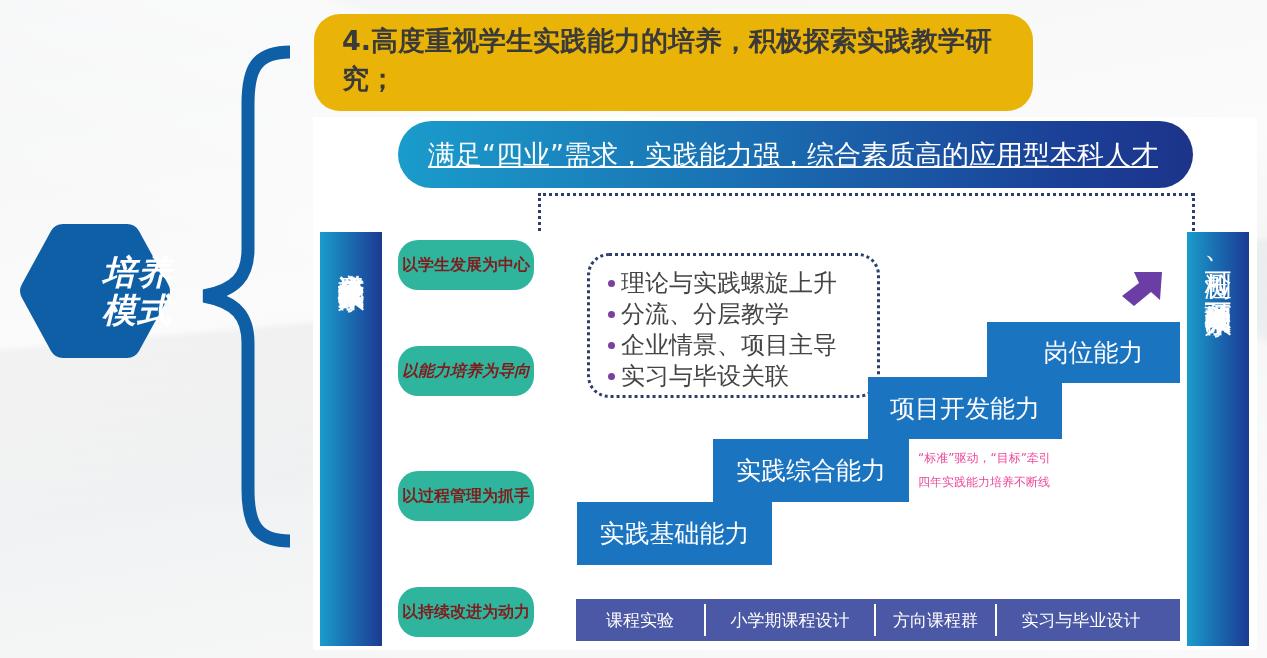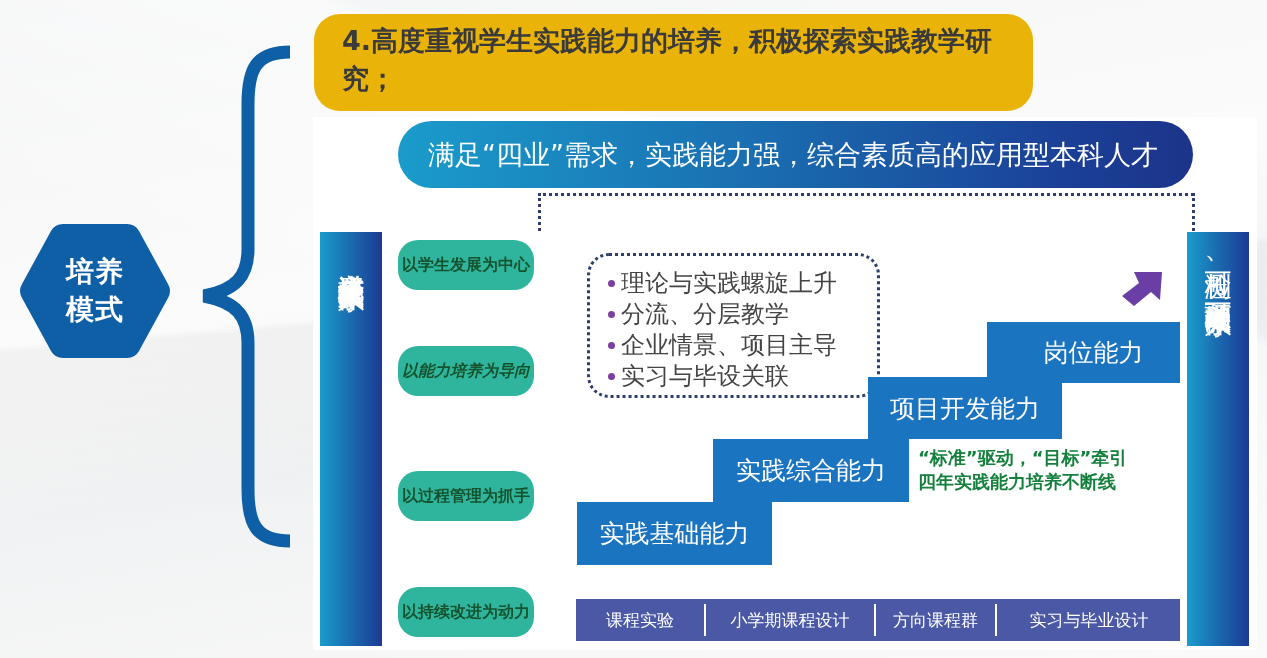--- a/index.html
+++ b/index.html
@@ -10,68 +10,68 @@
   }
   .abs { position:absolute; }
   .bg-shade1 { left:0; top:0; width:1267px; height:658px;
     background: linear-gradient(175deg, rgba(0,0,0,0) 45%, rgba(0,0,0,0.035) 46%, rgba(0,0,0,0) 70%); }
   .bg-shade2 { left:0; top:0; width:1267px; height:658px;
     background: linear-gradient(200deg, rgba(0,0,0,0) 0%, rgba(0,0,0,0) 30%, rgba(255,255,255,0.5) 31%, rgba(255,255,255,0) 60%); }
 
   .hex { left:18px; top:222px; width:154px; height:138px; }
   .hex svg { position:absolute; left:0; top:0; }
   .hex-text { position:absolute; left:0; top:0; width:154px; height:138px;
-    display:flex; flex-direction:column; align-items:center; justify-content:center;
-    color:#fff; font-weight:bold; font-size:28px; line-height:38px; letter-spacing:1px; }
+    display:flex; flex-direction:column; align-items:flex-end; justify-content:center;
+    color:#fff; font-weight:bold; font-size:34px; line-height:38px; letter-spacing:1px;font-style:italic; }
 
   .brace { left:196px; top:44px; width:100px; height:505px; }
 
   .header-box { left:314px; top:14px; width:719px; height:97px;
     background:#eab308; border-radius:26px; }
   .header-text { position:absolute; left:28px; top:8px; right:20px;
     font-size:27px; line-height:38px; font-weight:bold; color:#3a3a3a; }
 
   .panel { left:313px; top:117px; width:944px; height:533px; background:#ffffff; }
 
   .banner { left:398px; top:121px; width:795px; height:67px; border-radius:34px;
     background: linear-gradient(90deg, #1a9ccb 0%, #1a73b4 40%, #1b3f96 85%, #1c348a 100%);
-    color:#fff; font-size:27px; display:flex; align-items:center; padding-left:30px; box-sizing:border-box; }
+    color:#fff; font-size:27px; display:flex; align-items:center; padding-left:30px; box-sizing:border-box;text-decoration:underline; }
 
   .dotline { border-color:#2c3e6b; border-style:dotted; }
   .dot-top { left:538px; top:193px; width:656px; height:0; border-top-width:3px; border-left:0; border-right:0; border-bottom:0; }
   .dot-left { left:538px; top:193px; width:0; height:38px; border-left-width:3px; border-top:0; border-right:0; border-bottom:0; }
   .dot-right { left:1192px; top:193px; width:0; height:38px; border-left-width:3px; border-top:0; border-right:0; border-bottom:0; }
 
   .vbar { width:62px; height:414px; top:232px;
     background: linear-gradient(90deg, #1a9ccb 0%, #1a6fb3 45%, #1c3a92 100%);
     color:#fff; font-size:27px; line-height:30px;
     display:flex; justify-content:center; }
   .vbar-text { writing-mode: vertical-rl; text-orientation: upright; letter-spacing:1px; margin-top:20px; }
   .vbar-left { left:320px; }
   .vbar-right { left:1187px; }
   .vbar-right .vbar-text { margin-top:18px; }
 
   .pill { left:398px; width:136px; height:50px; border-radius:20px; background:#2fb59d;
-    color:#14532d; font-weight:bold; font-size:16px;
+    color:#7f1d1d; font-weight:bold; font-size:16px;
     display:flex; align-items:center; justify-content:center; }
 
   .bullet-box { left:587px; top:253px; width:293px; height:145px;
     border:3px dotted #2c3e6b; border-radius:22px; box-sizing:border-box; }
   .bullet-list { position:absolute; left:14px; top:8px; margin:4px; padding:0; list-style:none; }
   .bullet-list li { font-size:24px; line-height:31px; color:#444; display:flex; align-items:center; }
   .bullet-dot { width:7px; height:7px; border-radius:50%; background:#7b3fa0; margin-right:6px; display:inline-block; }
 
   .step { background:#1b74c0; color:#fff; font-size:25px;
     display:flex; align-items:center; justify-content:center; }
   .step1 { left:577px; top:502px; width:195px; height:63px; }
   .step2 { left:713px; top:439px; width:196px; height:63px; }
   .step3 { left:868px; top:377px; width:194px; height:62px; }
   .step4 { left:987px; top:316px; width:193px; height:61px; padding-left:20px; box-sizing:border-box;margin-top:6px; }
 
-  .note { left:918px; top:446px; font-size:18px; line-height:24px; color:#15803d;font-weight:bold; }
+  .note { left:918px; top:446px; font-size:12px; line-height:24px; color:#ec4899; }
 
   .arrow { left:1118px; top:268px; width:46px; height:40px; }
 
   .bottom-bar { left:576px; top:599px; width:604px; height:42px; background:#4b58a5;
     display:flex; align-items:center; }
   .bb-item { color:#fff; font-size:17px; text-align:center; }
   .bb-sep { width:2px; height:32px; background:#ffffff; }
 </style>
 </head>
 <body>
@@ -175,14 +175,14 @@
   </svg>
 </div>
 
 <div class="abs bottom-bar">
   <div class="bb-item" style="width:128px;">课程实验</div>
   <div class="bb-sep"></div>
   <div class="bb-item" style="width:168px;">小学期课程设计</div>
   <div class="bb-sep"></div>
   <div class="bb-item" style="width:119px;">方向课程群</div>
   <div class="bb-sep"></div>
-  <div class="bb-item" style="width:168px;padding-left:8px;">实习与毕业设计</div>
+  <div class="bb-item" style="width:168px;">实习与毕业设计</div>
 </div>
 
 </body></html>

